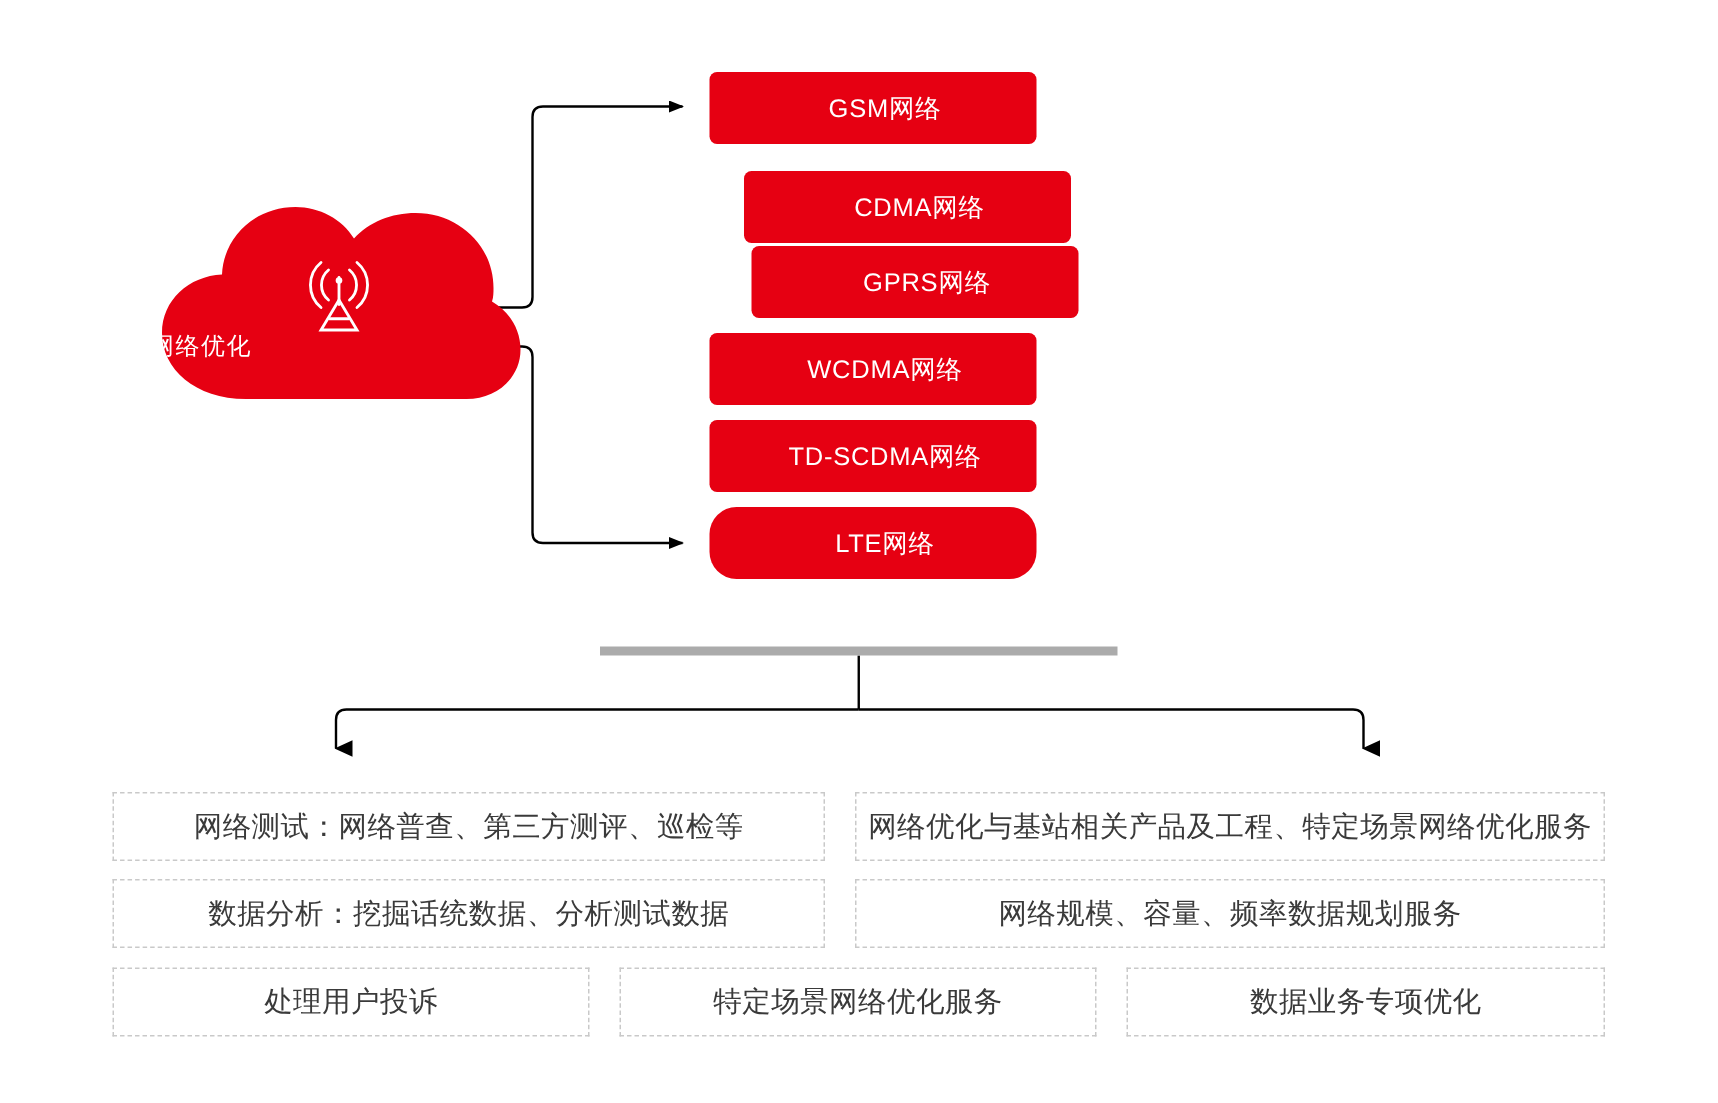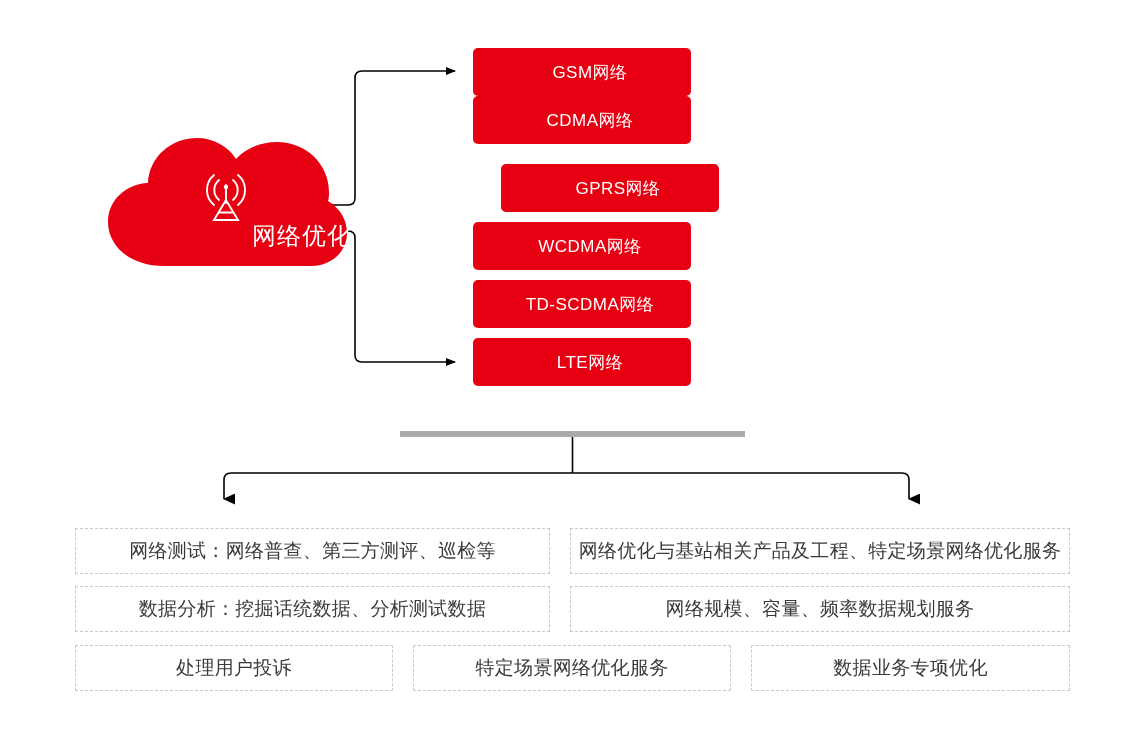--- a/index.html
+++ b/index.html
@@ -36,23 +36,23 @@
     left: 100px;
     top: 128px;
     width: 252px;
     height: 148px;
   }
   .cloud-label {
     position: absolute;
     left: 0;
     top: 96px;
     width: 252px;
-    text-align: right;
+    text-align: left;
     color: #ffffff;
-    font-size: 24px;
+    font-size: 16px;
     letter-spacing: 1px;
     line-height: 1;
   }
   .tower-icon {
     position: absolute;
     left: 98px;
     top: 44px;
     width: 56px;
     height: 52px;
   }
@@ -156,25 +156,25 @@
 
         <path d="M 21.5 40.5 L 34.5 40.5"></path>
       </g>
       <circle cx="28" cy="15" r="2.2" fill="#ffffff"></circle>
     </svg>
 
     <div class="cloud-label">网络优化</div>
   </div>
 
   <div class="net-box" style="top:48px;">GSM网络</div>
-  <div class="net-box" style="top:96px;">CDMA网络</div>
+  <div class="net-box" style="top:114px;margin-left:23px;">CDMA网络</div>
   <div class="net-box" style="top:164px;margin-left:28px;">GPRS网络</div>
   <div class="net-box" style="top:222px;">WCDMA网络</div>
   <div class="net-box" style="top:280px;">TD-SCDMA网络</div>
-  <div class="net-box" style="top:338px;">LTE网络</div>
+  <div class="net-box" style="top:338px;border-radius:18px;">LTE网络</div>
 
   <div class="divider-bar"></div>
 
   <div class="svc-box" style="left:75px; top:528px; width:475px; height:46px;">网络测试：网络普查、第三方测评、巡检等</div>
   <div class="svc-box" style="left:75px; top:586px; width:475px; height:46px;">数据分析：挖掘话统数据、分析测试数据</div>
 
   <div class="svc-box" style="left:570px; top:528px; width:500px; height:46px;">网络优化与基站相关产品及工程、特定场景网络优化服务</div>
   <div class="svc-box" style="left:75px; top:645px; width:318px; height:46px;">处理用户投诉</div>
 
   <div class="svc-box" style="left:570px; top:586px; width:500px; height:46px;">网络规模、容量、频率数据规划服务</div>

